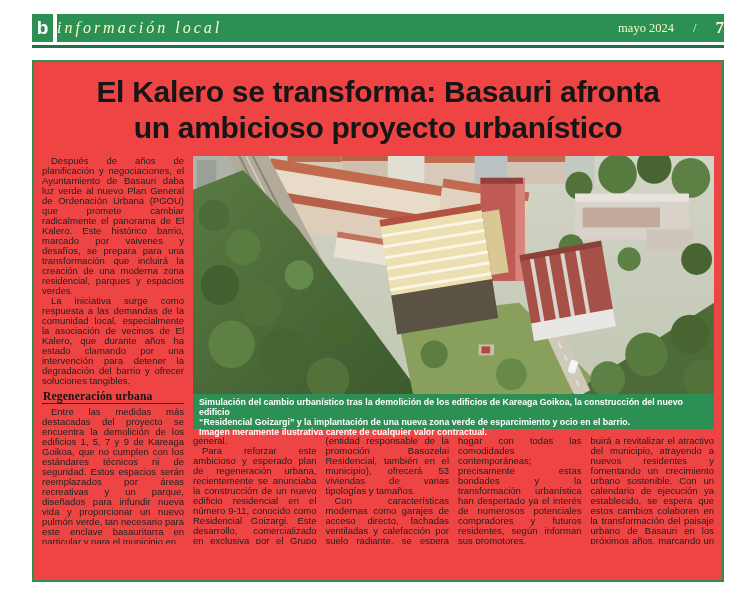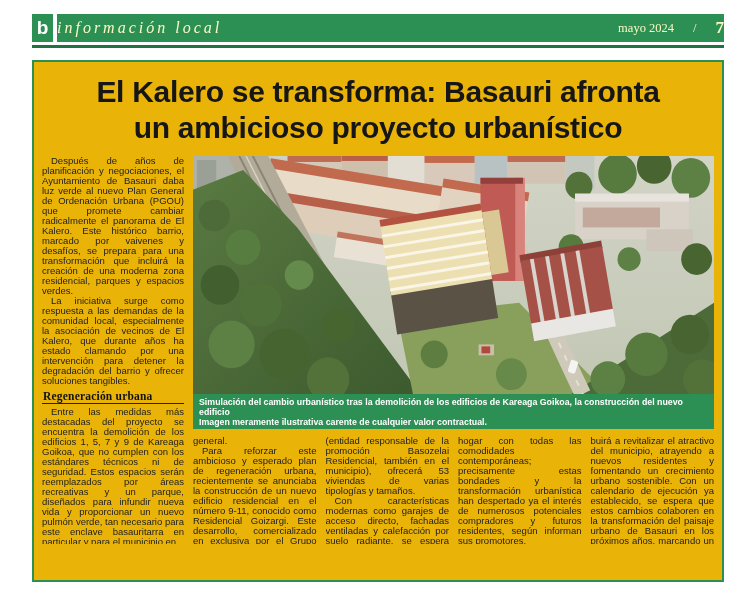--- a/index.html
+++ b/index.html
@@ -23,21 +23,21 @@
   .section-title{
     font-family:"Liberation Serif", serif; font-style:italic; font-size:16px; letter-spacing:3px;
   }
   .issue{ font-family:"Liberation Serif", serif; font-size:12.5px; display:flex; align-items:center; gap:19px;justify-content:space-between; }
   .issue .pagenum{ font-weight:bold; font-size:17px; }
   .head-rule{ height:3px; background:#1f7343; margin-top:3px; }
 
   
   .article{
     margin-top:12px; border:2px solid #2c9055; height:522px; padding:8px 8px 6px 8px;
-    background:#eab308;
+    background:#ef4444;
   }
   .headline{
     text-align:center; font-weight:bold; color:#161616; font-size:30px; line-height:36px;
     letter-spacing:-0.3px; margin-top:4px;
   }
   .headline div{ white-space:nowrap; }
 
   .body-grid{ display:grid; grid-template-columns:142px 1fr; gap:9px; margin-top:10px; height:388px; overflow:hidden; }
 
   .textcol{ font-size:9.5px; line-height:10px; text-align:justify; color:#222; overflow:hidden; }
@@ -222,20 +222,21 @@
                 <rect x="202" y="114" width="106" height="3" fill="#faf5e6"></rect>
                 <rect x="202" y="125" width="106" height="3" fill="#faf5e6"></rect>
                 <rect x="308" y="64" width="18" height="64" fill="#d9c894"></rect>
                 <rect x="202" y="55" width="106" height="7" fill="#b35240"></rect>
               </g>
             </svg>
           </figure>
 
           <div class="caption">
             <div>Simulación del cambio urbanístico tras la demolición de los edificios de Kareaga Goikoa, la construcción del nuevo edificio</div>
+            <div>“Residencial Goizargi” y la implantación de una nueva zona verde de esparcimiento y ocio en el barrio.</div>
             <div>Imagen meramente ilustrativa carente de cualquier valor contractual.</div>
           </div>
 
           <div class="cols4">
             <div class="textcol">
               <p>general.</p>
               <p class="indent">Para reforzar este ambicioso y esperado plan de regeneración urbana, recientemente se anunciaba la construcción de un nuevo edificio residencial en el número 9-11, conocido como Residencial Goizargi. Este desarrollo, comercializado en exclusiva por el Grupo Inmobiliario Quorum y promovido por Leziaga Construcciones</p>
             </div>
             <div class="textcol">
               <p>(entidad responsable de la promoción Basozelai Residencial, también en el municipio), ofrecerá 53 viviendas de varias tipologías y tamaños.</p>

